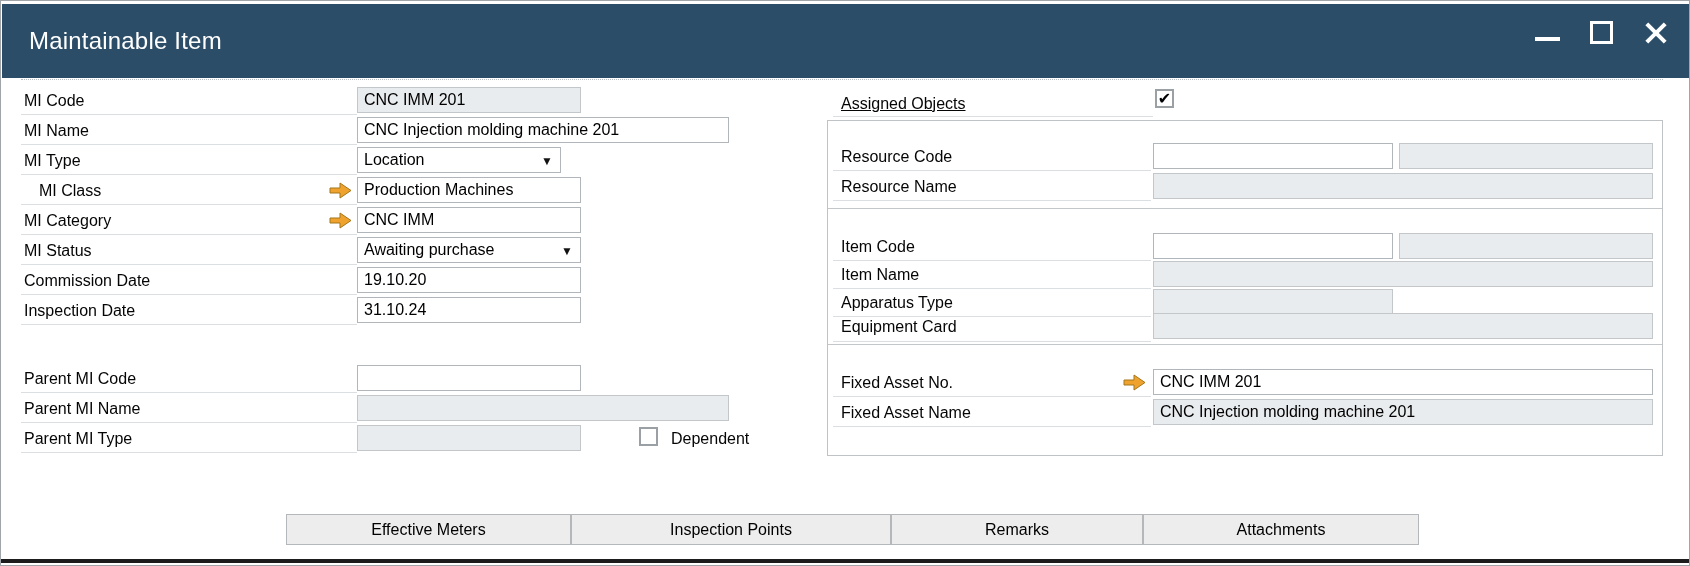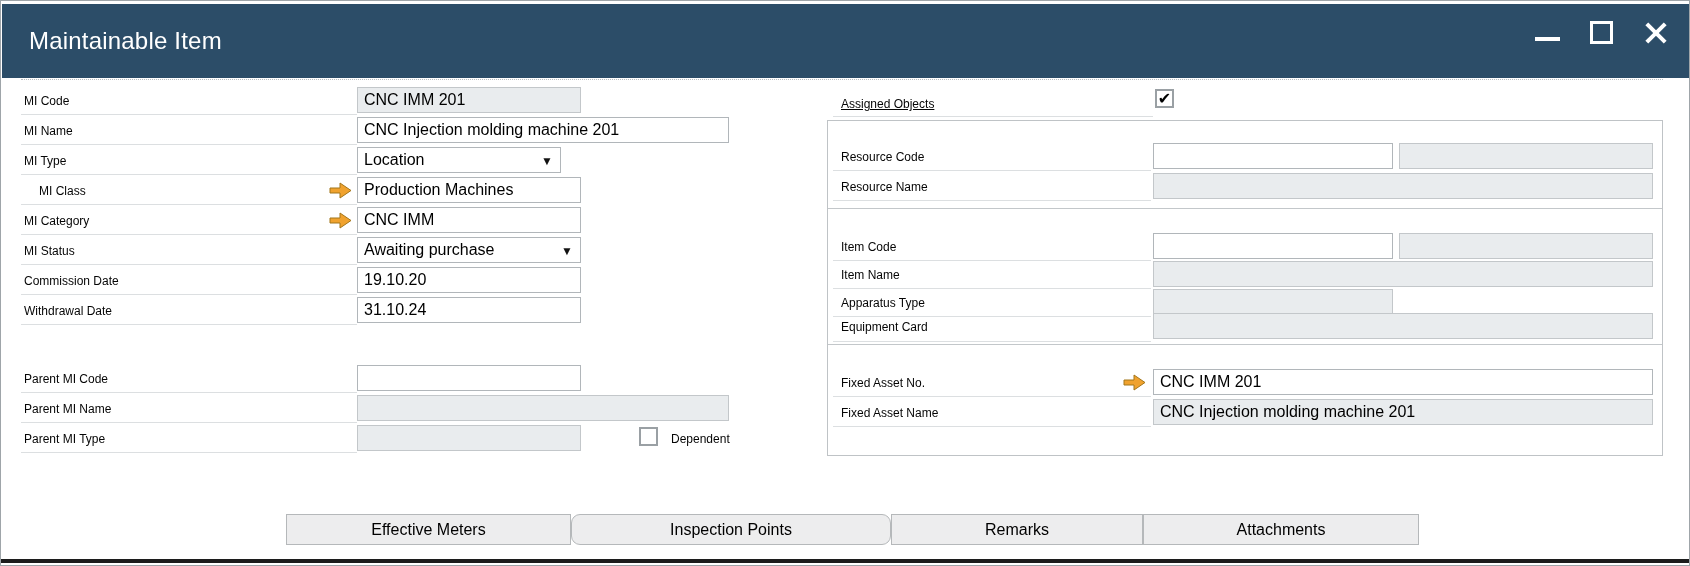--- a/index.html
+++ b/index.html
@@ -28,21 +28,21 @@
   .wc-max { position:absolute; left:3px; top:3px; width:23px; height:23px; border:3px solid #fff; }
   .wc-x  { position:absolute; left:3px; top:3px; width:24px; height:24px; }
   .wc-x::before, .wc-x::after {
     content:""; position:absolute; left:-1px; top:10px; width:26px; height:4px; background:#fff;
   }
   .wc-x::before { transform:rotate(45deg); }
   .wc-x::after  { transform:rotate(-45deg); }
 
   
   .lbl {
-    position:absolute; font-size:12px; color:#050505; line-height:20px; white-space:nowrap;
+    position:absolute; font-size:16px; color:#050505; line-height:20px; white-space:nowrap;
   }
   .lbl-link { text-decoration:underline; }
   .underline { position:absolute; height:1px; background:#dcdfe1; }
   .topline { position:absolute; border-top:1px dotted #b8bdc1; }
 
   .inp {
     position:absolute; height:26px; background:#ffffff; border:1px solid #b1b6ba;
     font-size:16px; color:#000; display:flex; align-items:center;
     padding:0 6px; white-space:nowrap; overflow:hidden;
   }
@@ -140,21 +140,21 @@
     <span class="dd-arrow">▼</span>
   </div>
 
   <div class="underline" style="left:20px; top:293px; width:336px;"></div>
   <span class="lbl" style="left:23px; top:270px;">Commission Date</span>
   <div class="inp" style="left:356px; top:266px; width:224px;">
       <span>19.10.20</span>
     </div>
 
   <div class="underline" style="left:20px; top:323px; width:336px;"></div>
-  <span class="lbl" style="left:23px; top:300px;">Withdrawal Date</span>
+  <span class="lbl" style="left:23px; top:300px;">Inspection Date</span>
   <div class="inp" style="left:356px; top:296px; width:224px;">
       <span>31.10.24</span>
     </div>
 
   <div class="underline" style="left:20px; top:391px; width:336px;"></div>
   <span class="lbl" style="left:23px; top:368px;">Parent MI Code</span>
   <div class="inp" style="left:356px; top:364px; width:224px;">
       <span></span>
     </div>
 
@@ -237,21 +237,21 @@
 
   <div class="underline" style="left:832px; top:425px; width:318px;"></div>
   <span class="lbl" style="left:840px; top:402px;">Fixed Asset Name</span>
   <div class="inp ro" style="left:1152px; top:398px; width:500px;">
       <span>CNC Injection molding machine 201</span>
     </div>
 
   <div class="tab" style="left:285px; width:285px;">
       <span>Effective Meters</span>
     </div>
-  <div class="tab" style="left:570px; width:320px;border-radius:9px;">
+  <div class="tab" style="left:570px; width:320px;">
       <span>Inspection Points</span>
     </div>
   <div class="tab" style="left:890px; width:252px;">
       <span>Remarks</span>
     </div>
   <div class="tab" style="left:1142px; width:276px;">
       <span>Attachments</span>
     </div>
 
   <div class="bottom-bar"></div>

